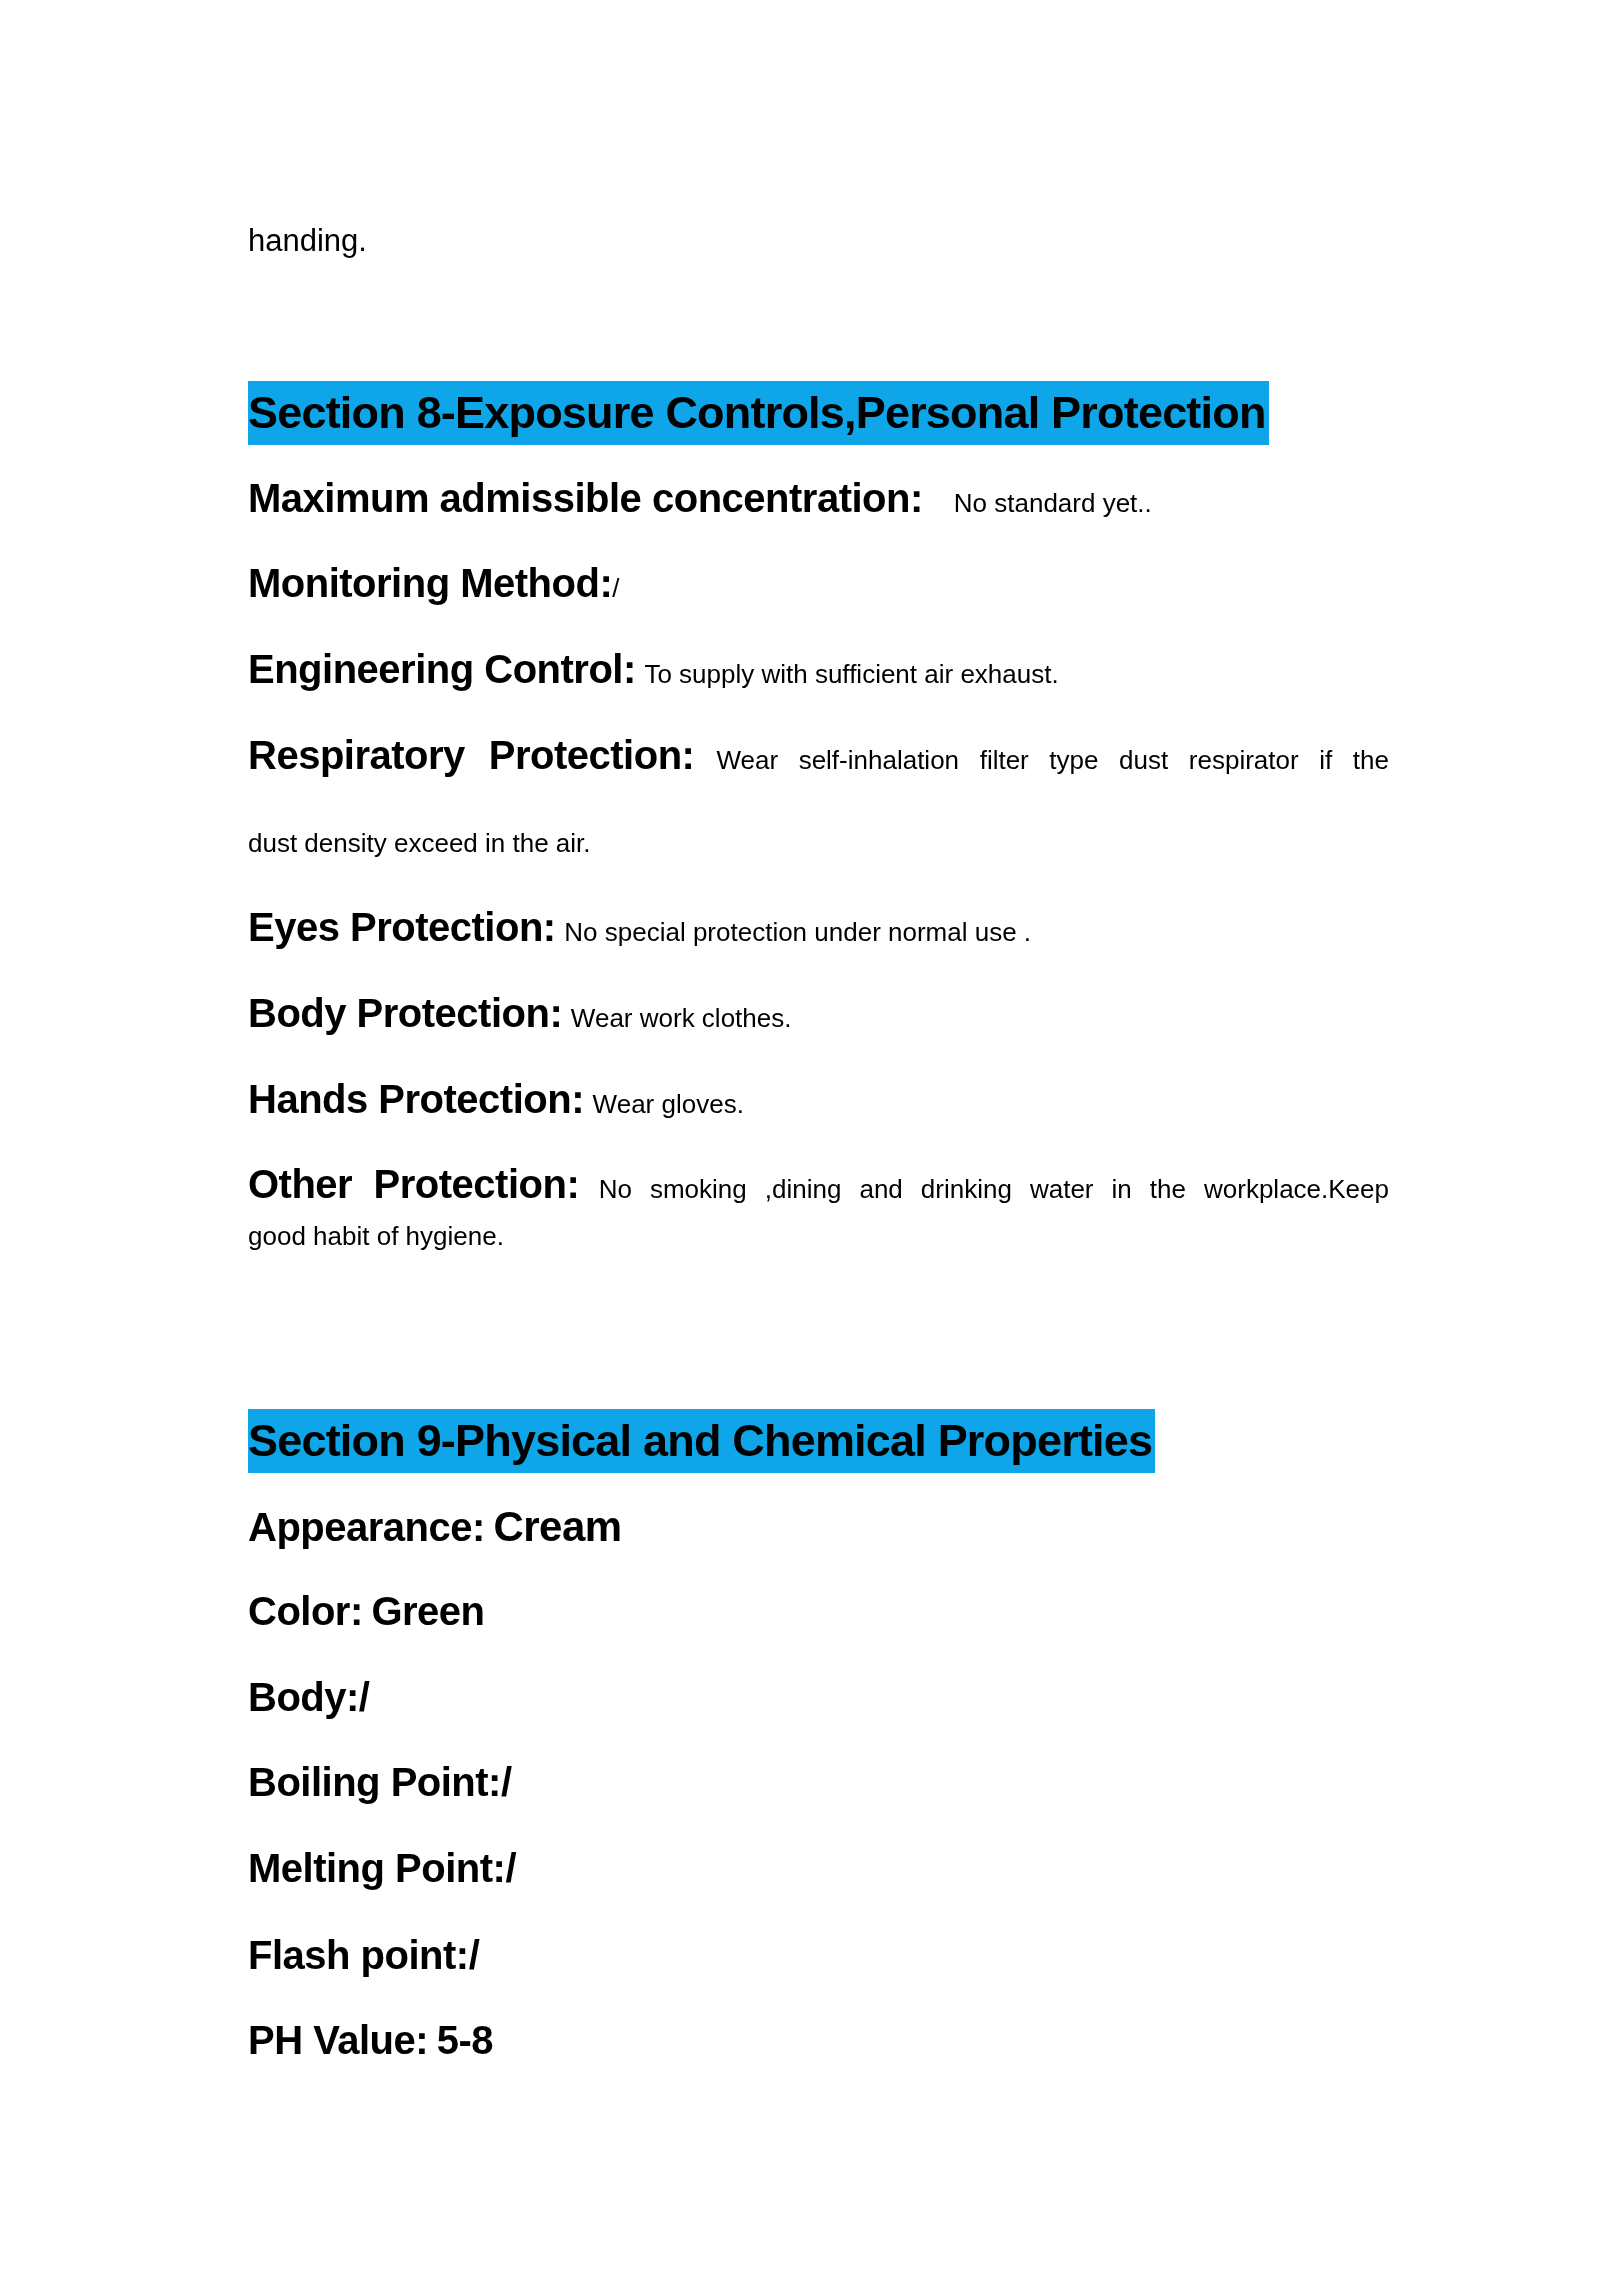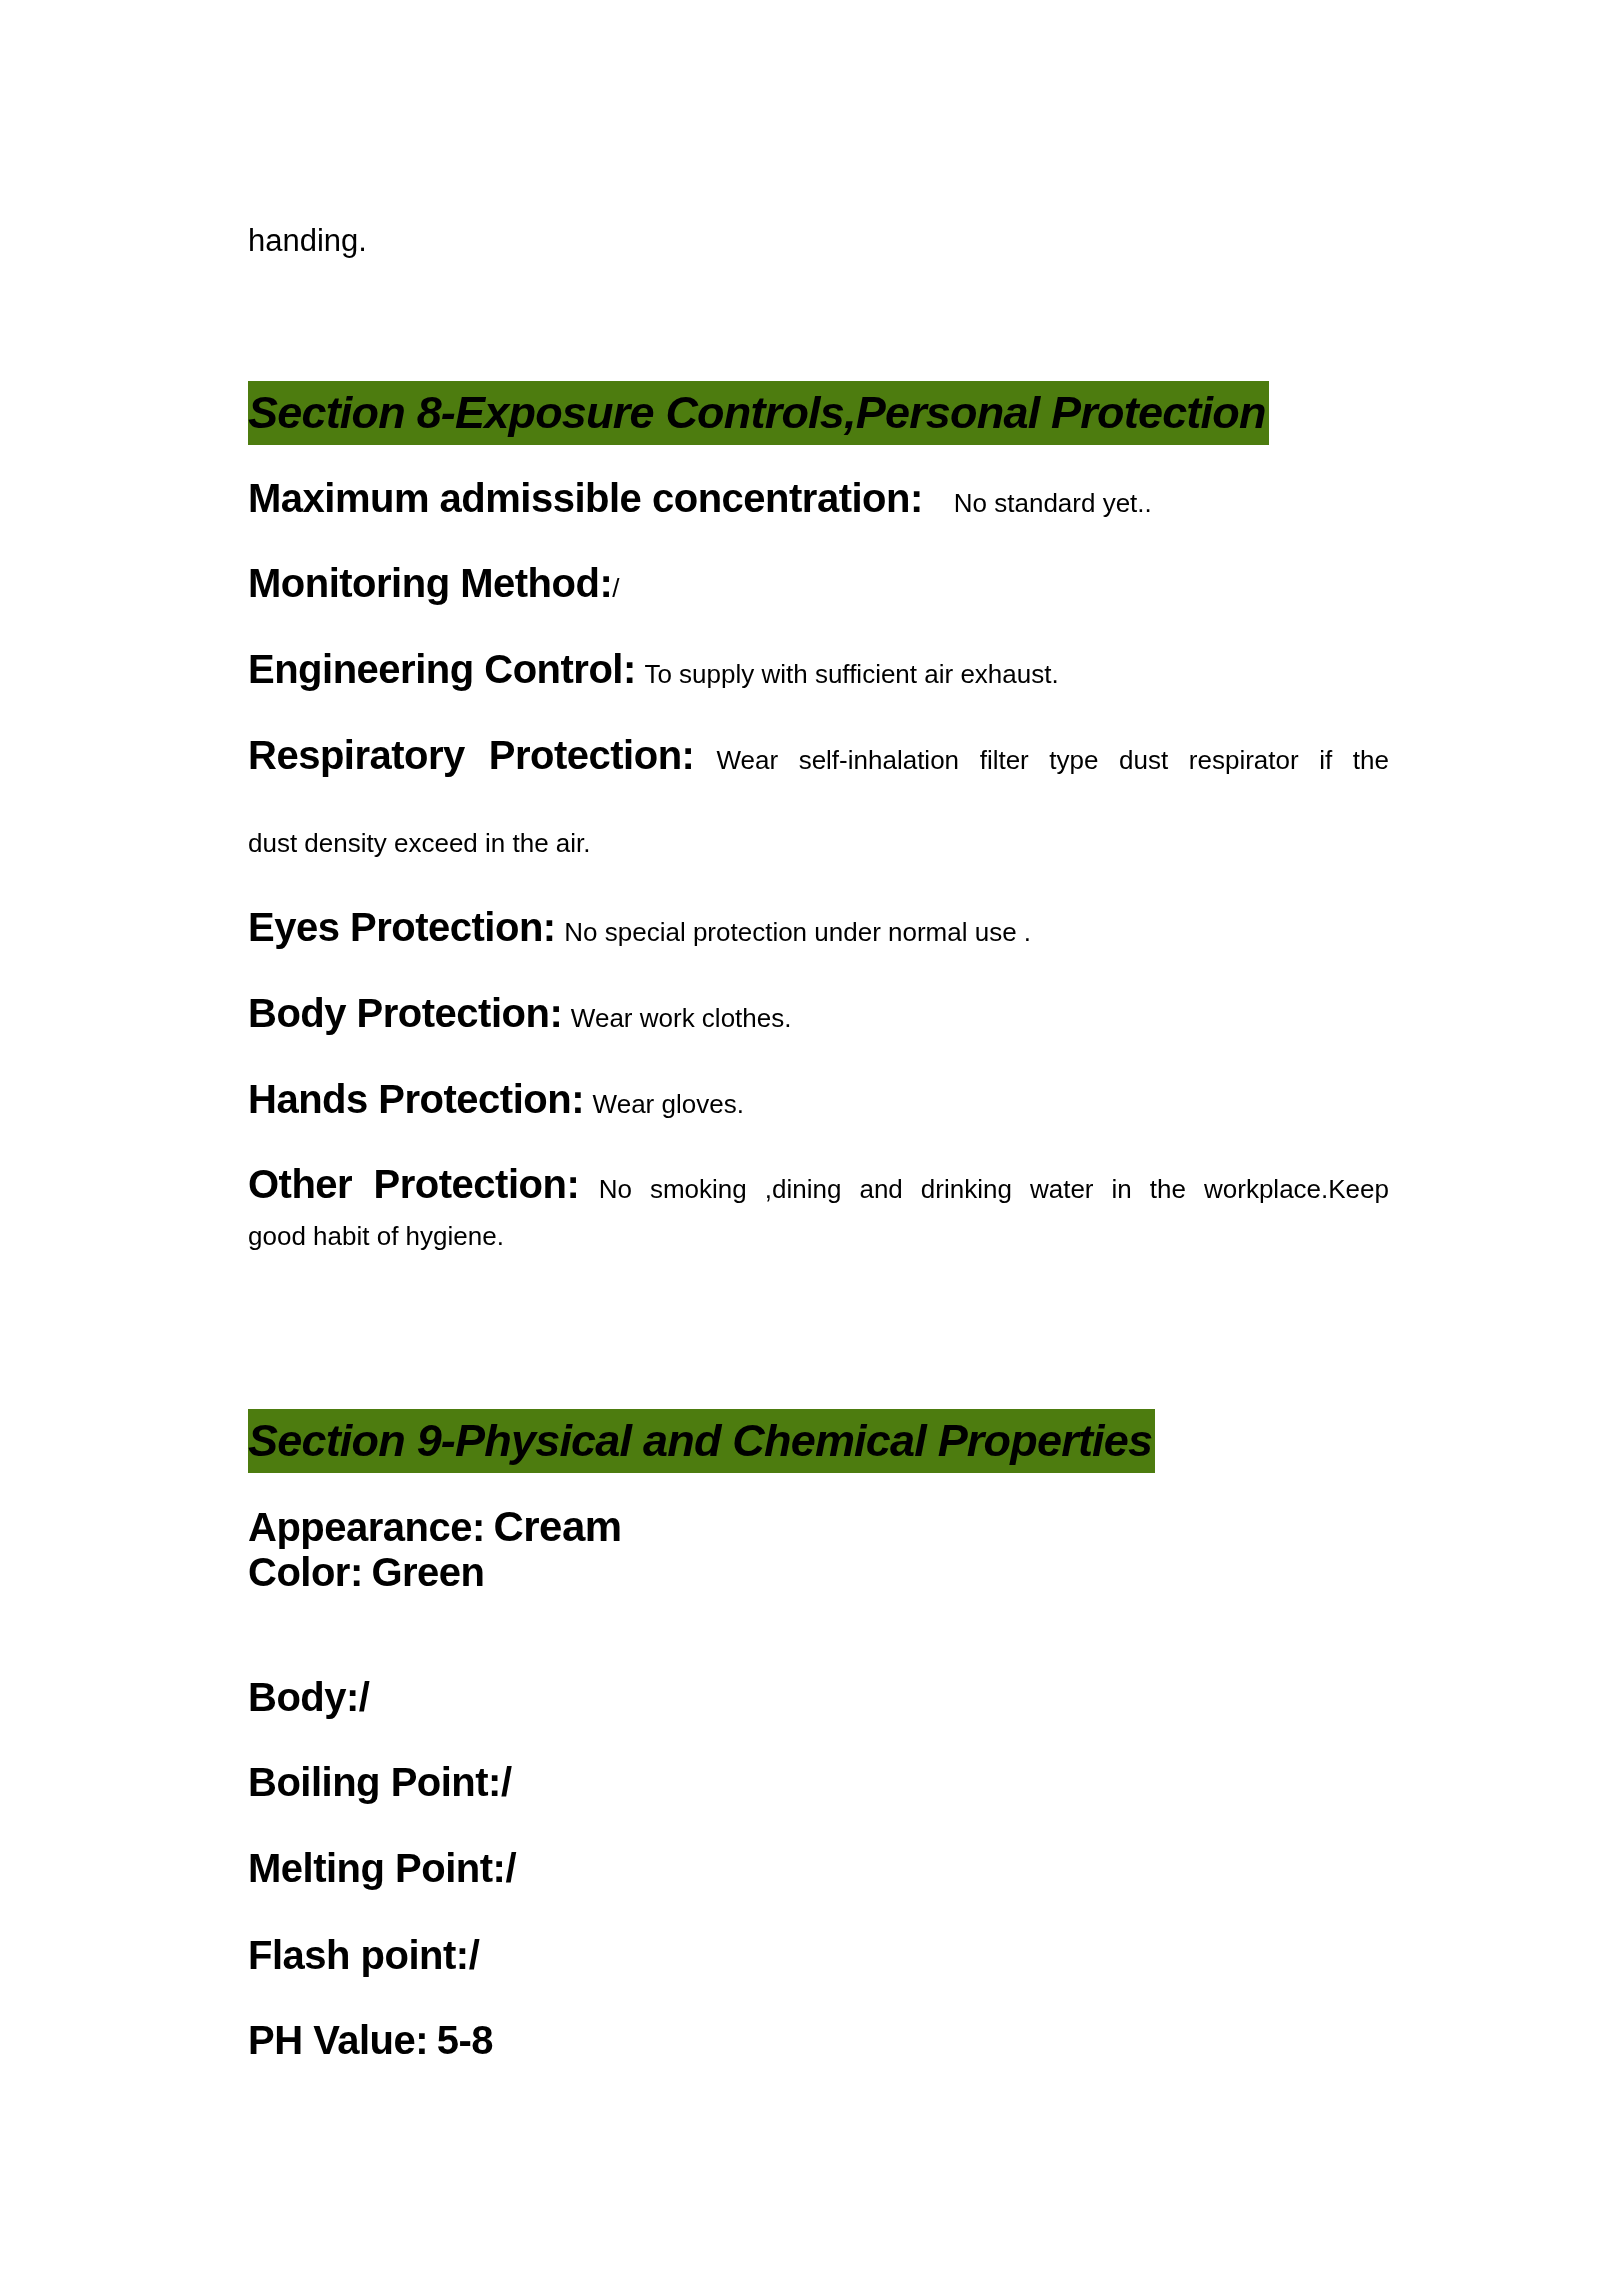--- a/index.html
+++ b/index.html
@@ -2,23 +2,23 @@
 <html style="font-size:8.2px"><head>
 <meta charset="utf-8">
 <style>
   html, body { margin: 0; padding: 0; background: #ffffff; }
   body { width: 1623px; height: 2295px; position: relative; overflow: hidden;
          font-family: "Liberation Sans", "DejaVu Sans", sans-serif; color: #000; }
   .line { position: absolute; left: 248px; white-space: nowrap; font-size: 31px; line-height: 41px; }
   .line.just { width: 1141px; text-align: justify; text-align-last: justify; }
   .b { font-weight: bold; font-size: 40px; letter-spacing: -0.5px; }
   .n { font-weight: normal; font-size: 26px; }
-  .heading { position: absolute; left: 248px; background: #4d7c0f; height: 64px;
+  .heading { position: absolute; left: 248px; background: #0ea5e9; height: 64px;
              font-weight: bold; font-size: 45px; line-height: 64px; white-space: nowrap;
-             letter-spacing: -0.8px; padding-right: 3.1px; font-style: italic; }
+             letter-spacing: -0.8px; padding-right: 3.1px; }
   .gap { display: inline-block; width: 31px; }
 </style>
 </head>
 <body>
 
 <div>
 
   <div class="line" style="top:220px">handing.</div>
 
   <div class="heading" style="top:381px">Section 8-Exposure Controls,Personal Protection</div>
@@ -60,21 +60,21 @@
   <div class="line" style="top:1214px">
     <span class="n">good habit of hygiene.</span>
   </div>
 
   <div class="heading" style="top:1409px">Section 9-Physical and Chemical Properties</div>
 
   <div class="line" style="top:1506px">
     <span class="b">Appearance:</span> <span class="b" style="font-size:42px">Cream</span>
   </div>
 
-  <div class="line" style="top:1552px">
+  <div class="line" style="top:1591px">
     <span class="b">Color:</span> <span class="b">Green</span>
   </div>
 
   <div class="line" style="top:1677px">
     <span class="b">Body:</span><span class="b">/</span>
   </div>
 
   <div class="line" style="top:1762px">
     <span class="b">Boiling Point:</span><span class="b">/</span>
   </div>

